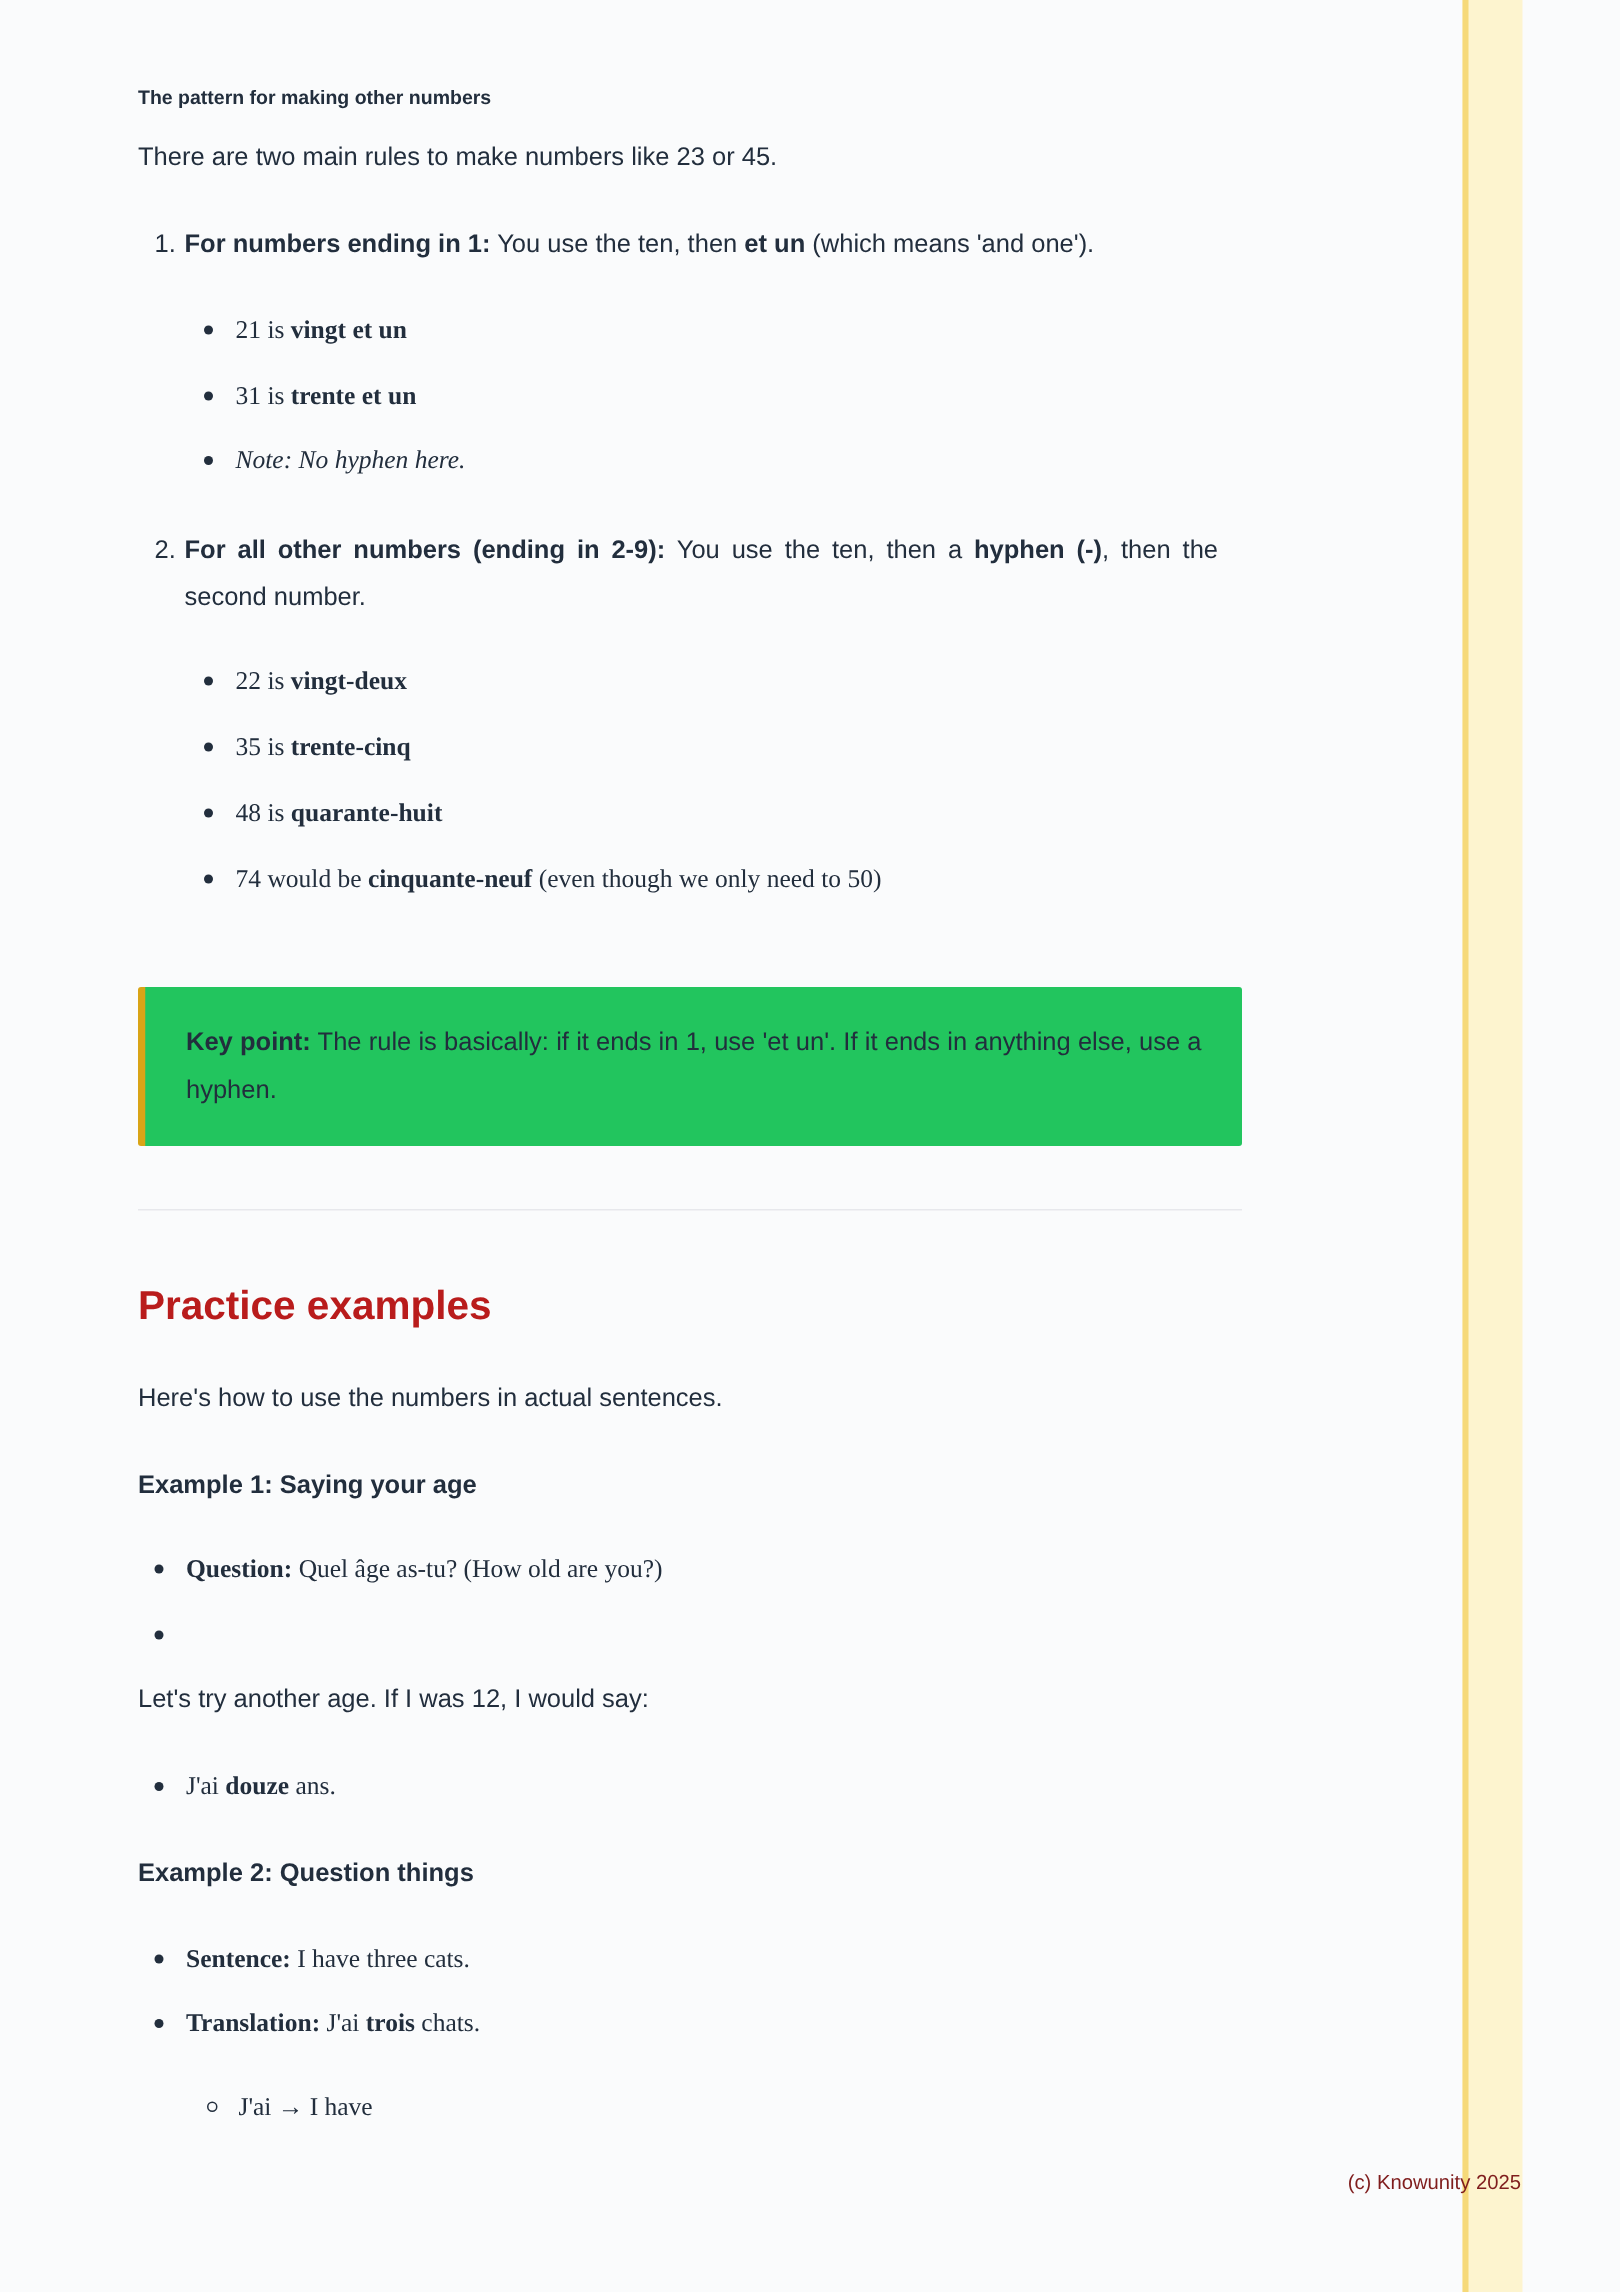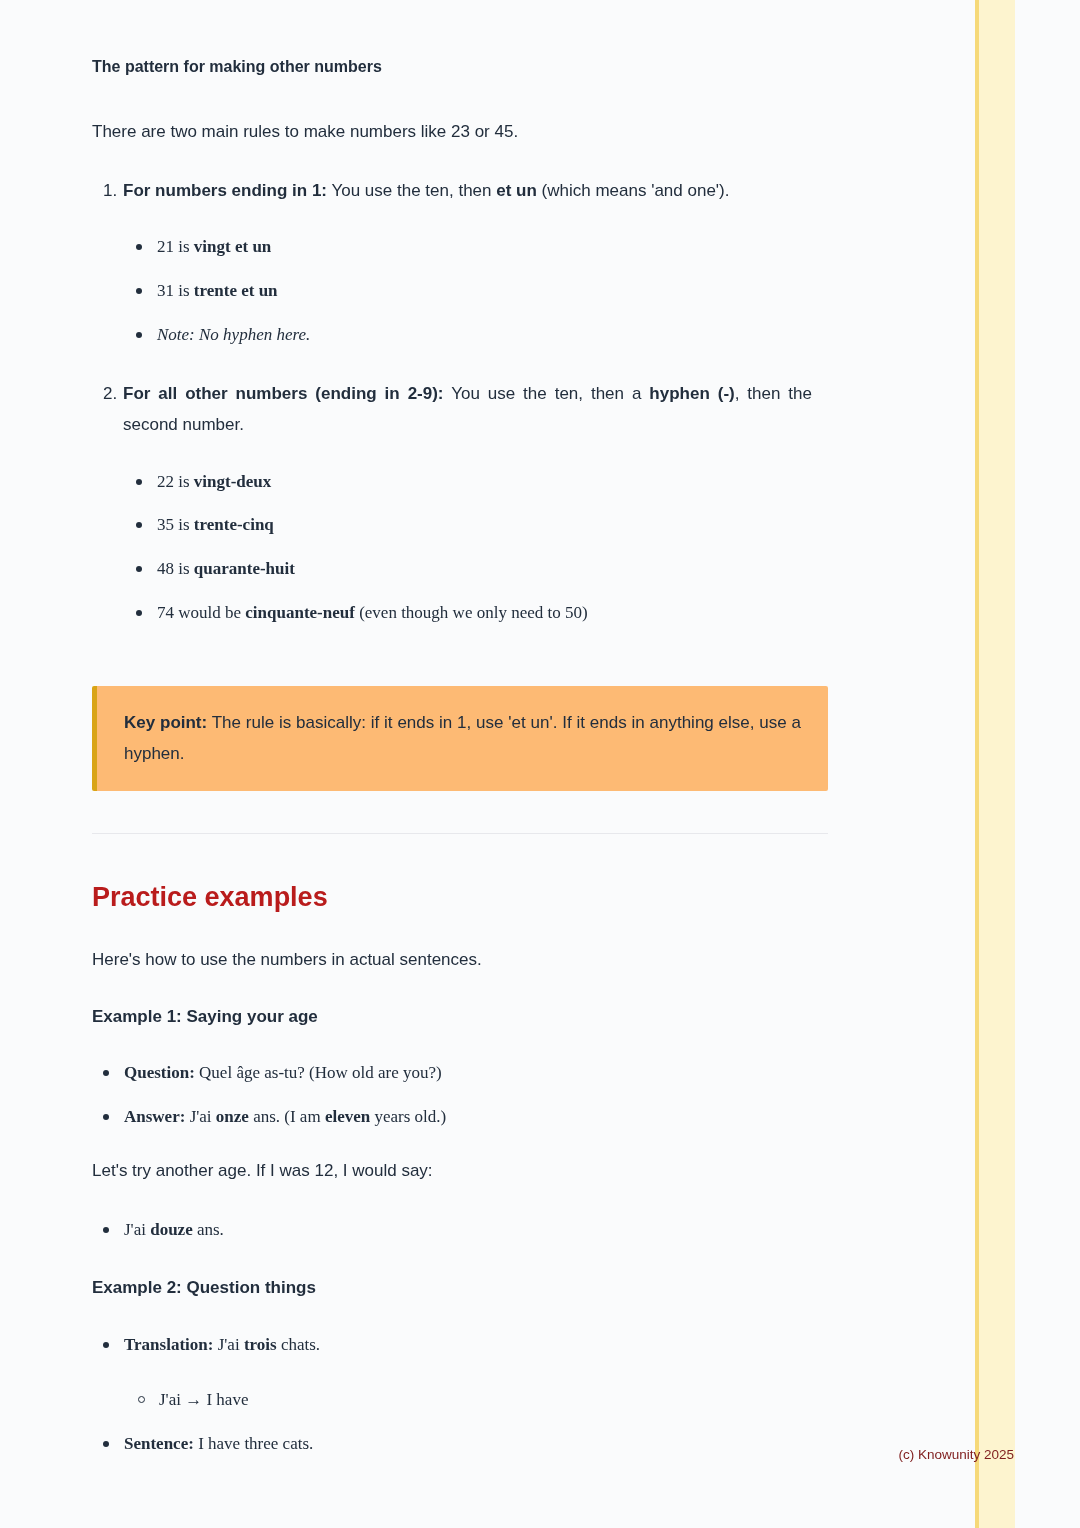--- a/index.html
+++ b/index.html
@@ -26,23 +26,23 @@
     z-index: 1;
   }
   .content {
     position: relative;
     z-index: 2;
     margin-left: 92px;
     width: 736px;
     padding-top: 56px;
   }
   h3.sub-heading {
-    font-size: 16px;
+    font-size: 13px;
     font-weight: 700;
-    margin: 0 0 40px 0;
+    margin: 0 0 17px 0;
     line-height: 1.4;
   }
   p.para { margin: 0 0 30px 0; }
   
   ol.rules { list-style: none; margin: 0; padding: 0 0 0 11px; }
   ol.rules > li { display: flex; margin: 0 0 2px 0; }
   .rule-marker { min-width: 20px; flex-shrink: 0; line-height: 1.8; }
   .rule-body { flex: 1; min-width: 0; }
   .rule-text { margin: 0 16px 26px 0; line-height: 1.8; text-align: justify; }
   
@@ -60,21 +60,21 @@
     margin: 11px 14px 0 0;
   }
   .li-text { margin: 0; font-family: Liberation Serif, serif; }
   .li-content { flex: 1; min-width: 0; }
   ul.sub-circle { list-style: none; margin: 26px 0 0 14px; padding: 0; }
   ul.sub-circle > li { display: flex; line-height: 1.75; }
   em.note { font-style: italic; }
   
   .callout {
     margin-top: 30px;
-    background: #fdba74;
+    background: #22c55e;
     border-left: 5px solid #d9a416;
     border-radius: 2px;
     padding: 21px 27px 22px 27px;
   }
   .callout p { margin: 0; line-height: 1.85; text-align: justify; }
   hr.divider {
     border: none;
     border-top: 1px solid #e7e8ec;
     margin: 42px 0 46px 0;
   }
@@ -172,49 +172,48 @@
 
   <p class="example-heading">Example 1: Saying your age</p>
 
   <ul class="bullets top-level">
     <li>
         <span class="dot"></span>
         <p class="li-text"><strong>Question:</strong><span> Quel âge as-tu? (How old are you?)</span></p>
       </li>
     <li>
         <span class="dot"></span>
-        <p class="li-text"><strong>Answer:</strong><span> J'ai </span><strong>onze</strong><span> ans. (I am </span><strong>eleven</strong><span> years old.)</span></p>
       </li>
   </ul>
 
   <p class="para">Let's try another age. If I was 12, I would say:</p>
 
   <ul class="bullets top-level">
     <li>
         <span class="dot"></span>
         <p class="li-text"><span>J'ai </span><strong>douze</strong><span> ans.</span></p>
       </li>
   </ul>
 
   <p class="example-heading">Example 2: Question things</p>
 
   <ul class="bullets top-level">
+    <li>
+        <span class="dot"></span>
+        <p class="li-text"><strong>Sentence:</strong><span> I have three cats.</span></p>
+      </li>
     <li>
         <span class="dot"></span>
       <div class="li-content">
         <p class="li-text"><strong>Translation:</strong><span> J'ai </span><strong>trois</strong><span> chats.</span></p>
         <ul class="sub-circle">
           <li>
               <span class="circle"></span>
               <p class="li-text">J'ai → I have</p>
             </li>
         </ul>
       </div>
     </li>
-    <li>
-        <span class="dot"></span>
-        <p class="li-text"><strong>Sentence:</strong><span> I have three cats.</span></p>
-      </li>
   </ul>
 
 </main>
 
 <div class="footer">(c) Knowunity 2025</div>
 
 </body></html>

